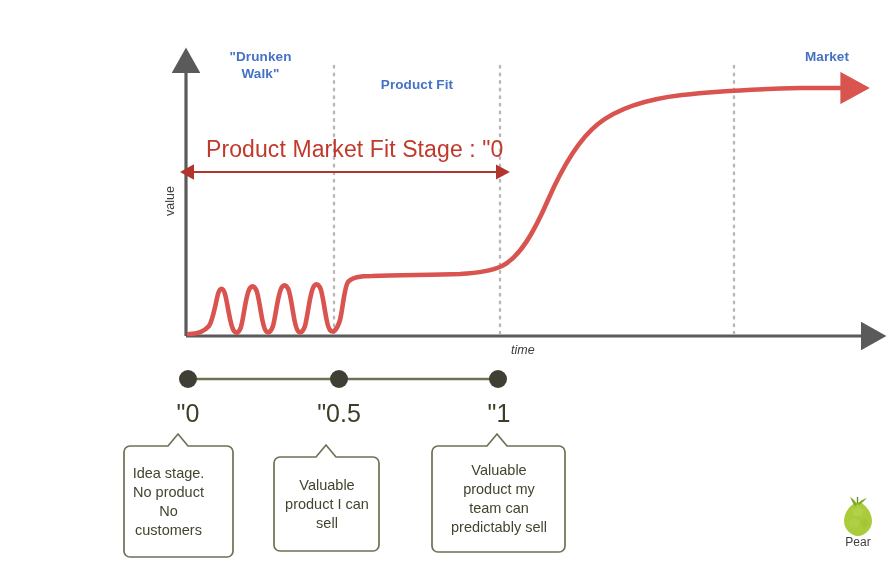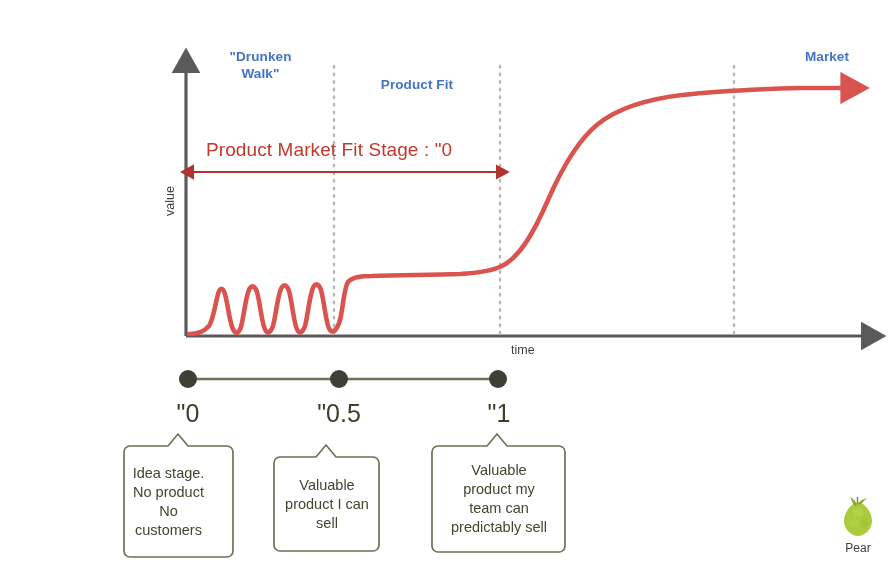--- a/index.html
+++ b/index.html
@@ -33,21 +33,21 @@
     line-height: 17px;
     text-align: center;
     letter-spacing: 0.1px;
     white-space: pre-line;
   }
 
   
   .pmf-label {
     position: absolute;
     color: #c0392b;
-    font-size: 19px;
+    font-size: 23px;
     line-height: 23px;
     white-space: nowrap;
     letter-spacing: 0.1px;
   }
 
   
   .axis-label {
     position: absolute;
     color: #3d3d3d;
     font-size: 12.5px;
@@ -93,21 +93,21 @@
   
   .brand {
     position: absolute;
     text-align: center;
     width: 60px;
   }
   .brand-name {
     font-size: 12px;
     color: #3f3f3f;
     line-height: 14px;
-    margin-top: 7px;
+    margin-top: 1px;
   }
 </style>
 </head>
 <body>
 
 <div id="slide">
 
   <svg class="abs" width="892" height="561" style="left:0;top:0;">
 
     <defs>
@@ -225,21 +225,21 @@
 
   <div class="stage-header" style="left:358px; top:48px; width:118px;margin-top:28px;">Product Fit</div>
 
 
   <div class="stage-header" style="left:772px; top:48px; width:110px;">Market</div>
 
   <div class="pmf-label" style="left:206px; top:138px;">Product Market Fit Stage : "0</div>
 
   <div class="axis-label vertical" style="left:163px; top:216px;">value</div>
 
-  <div class="axis-label" style="left:511px; top:343px;">time</div>
+  <div class="axis-label" style="left:511px; top:343px;font-style:italic;">time</div>
 
   <div class="milestone-label" style="left:148px; top:399px; width:80px;">"0</div>
 
   <div class="milestone-label" style="left:297px; top:399px; width:84px;">"0.5</div>
 
   <div class="milestone-label" style="left:460px; top:399px; width:78px;">"1</div>
 
   <div class="callout" style="left:124px; top:446px; width:89px; height:111px;">
     <span class="callout-text">Idea stage.
 No product

